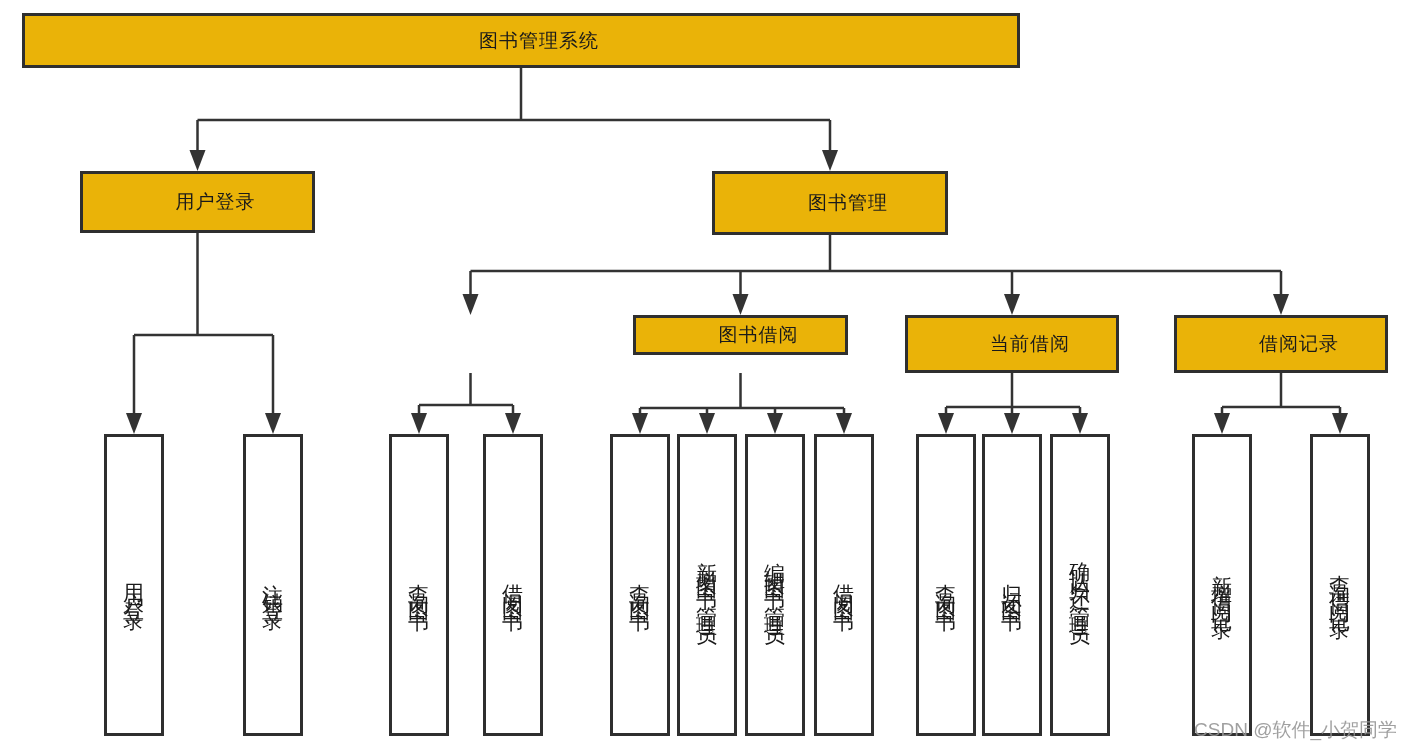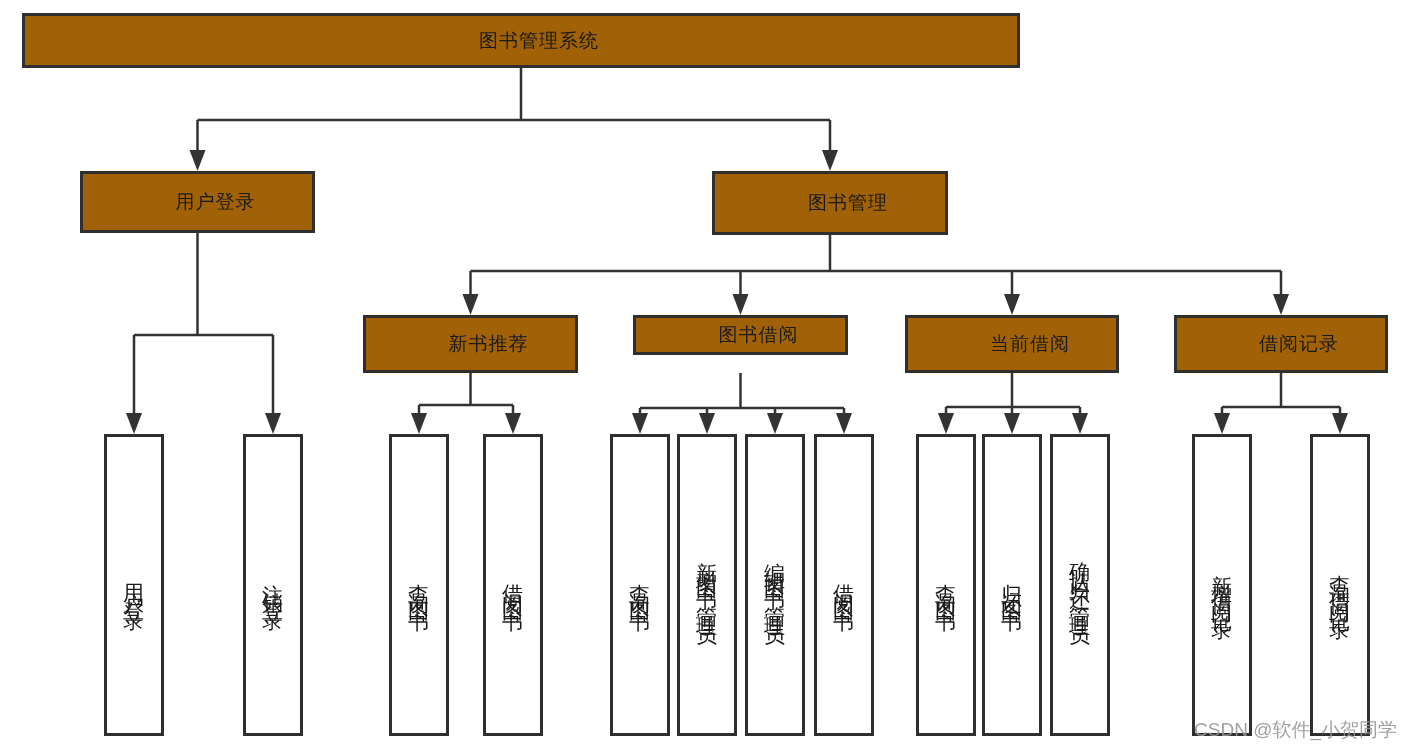--- a/index.html
+++ b/index.html
@@ -18,21 +18,21 @@
   #connector-layer {
     position: absolute;
     left: 0; top: 0;
     width: 1405px; height: 747px;
     z-index: 1;
   }
   .box {
     position: absolute;
     box-sizing: border-box;
     border: 3px solid #2f2f2f;
-    background: #a16207;
+    background: #eab308;
     color: #1a1a1a;
     display: flex;
     align-items: center;
     justify-content: center;
     font-size: 19px;
     letter-spacing: 1px;
     z-index: 2;
     padding-left: 36px;
   }
   .vbox {
@@ -159,21 +159,20 @@
       <polygon points="1214,413 1230,413 1222,434"></polygon>
       <polygon points="1332,413 1348,413 1340,434"></polygon>
     </g>
   </svg>
 
   <div class="box" id="n-root">图书管理系统</div>
 
   <div class="box" id="n-user-login">用户登录</div>
   <div class="box" id="n-book-mgmt">图书管理</div>
 
-  <div class="box" id="n-new-book-rec">新书推荐</div>
   <div class="box" id="n-book-borrow">图书借阅</div>
   <div class="box" id="n-current-borrow">当前借阅</div>
   <div class="box" id="n-borrow-records">借阅记录</div>
 
   <div class="vbox" id="n-a1">
     <span>用户登录</span>
   </div>
   <div class="vbox" id="n-a2">
     <span>注销登录</span>
   </div>

